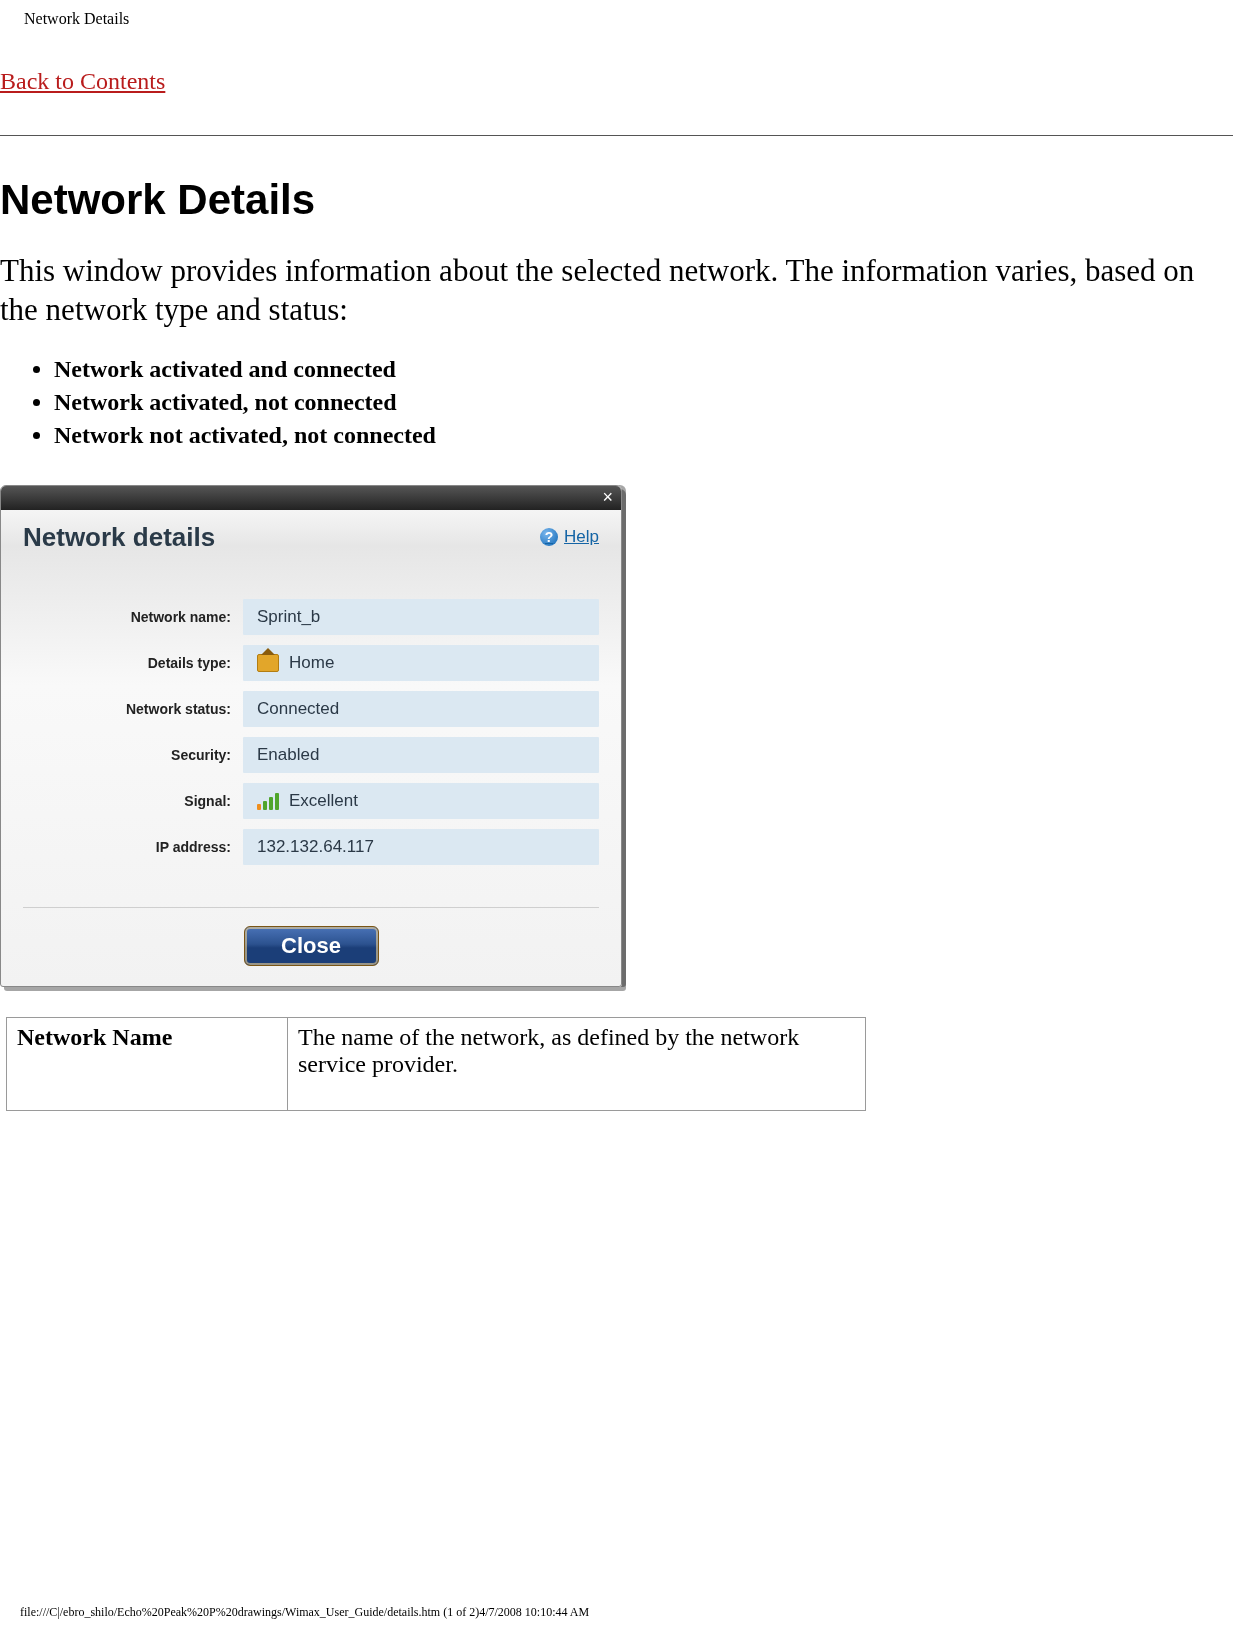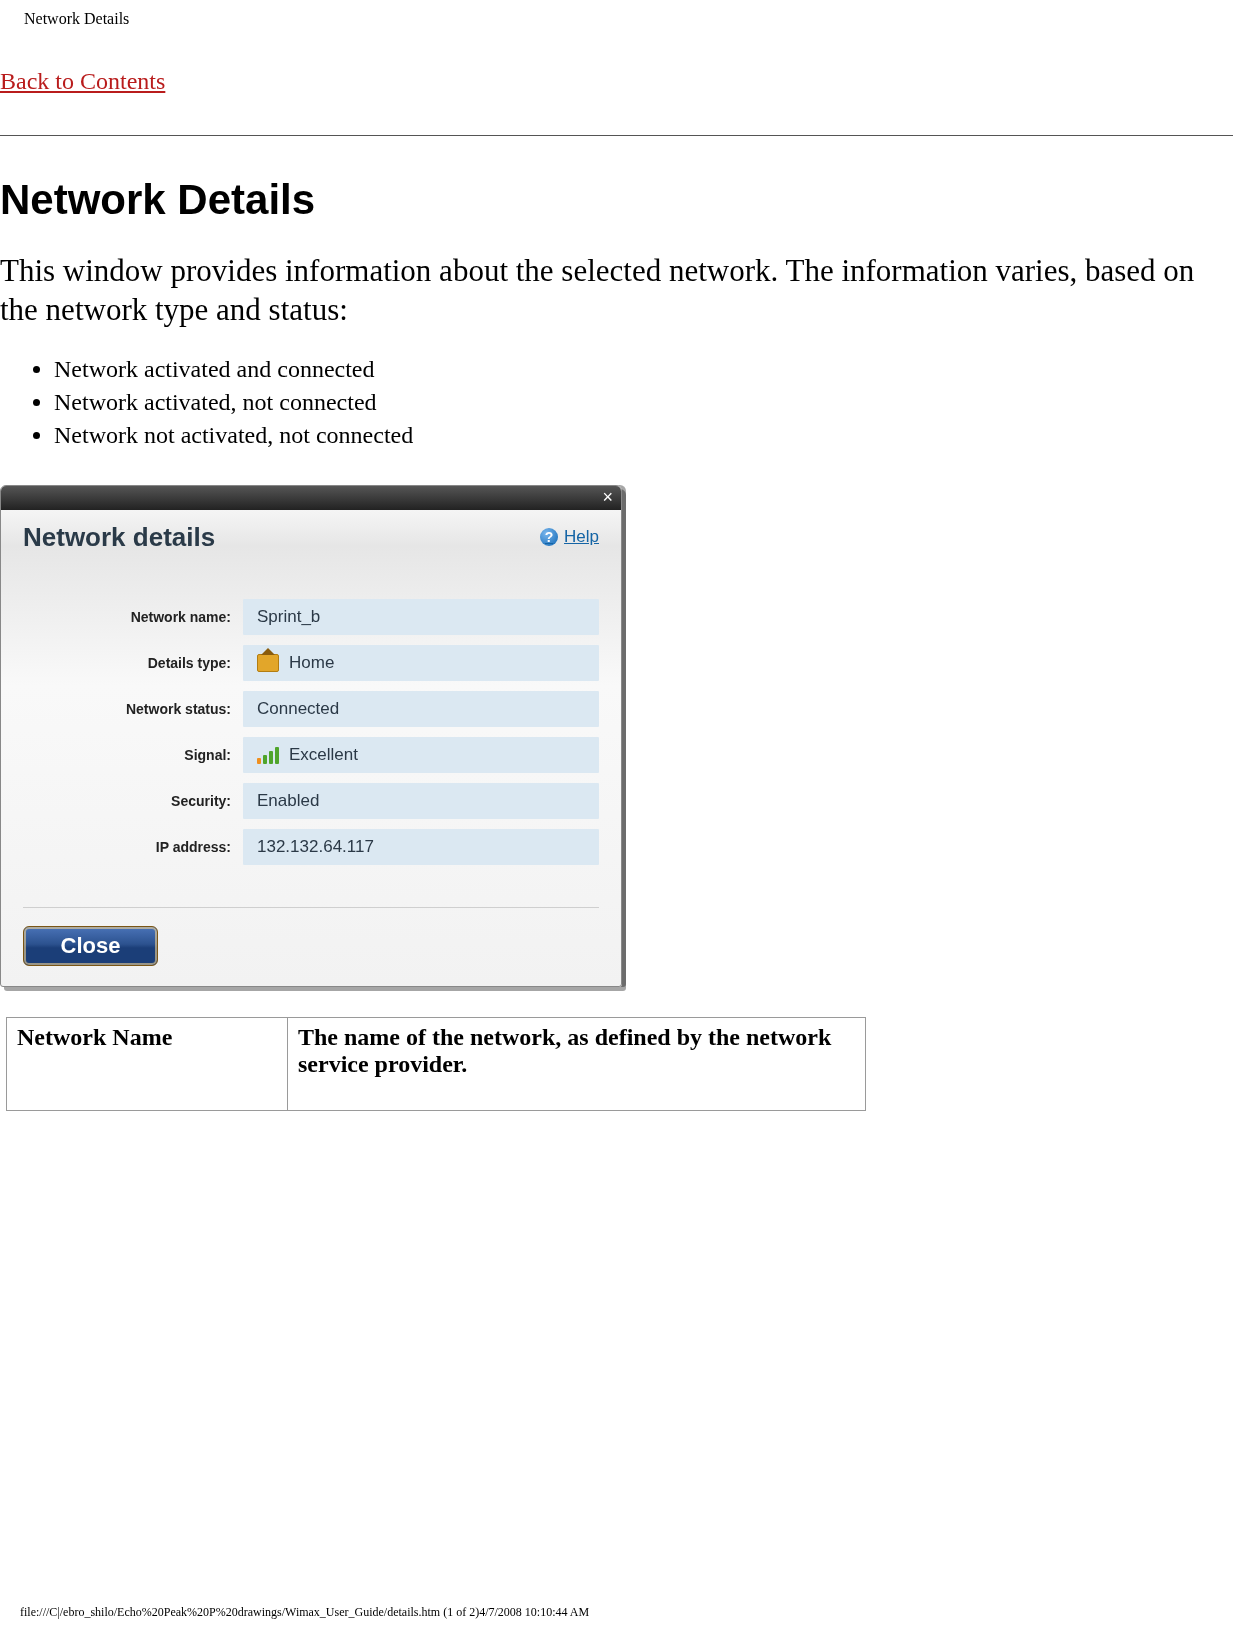--- a/index.html
+++ b/index.html
@@ -43,20 +43,21 @@
     .intro {
       font-size: 31px;
       line-height: 1.25;
       margin: 28px 0 26px 0;
       max-width: 1200px;
     }
     ul.bullets {
       margin: 0 0 36px 54px;
       padding: 0;
       list-style: disc;
+      font-weight: bold;
     }
     ul.bullets li {
       font-size: 24px;
       margin: 6px 0;
     }
     
     .dialog {
       width: 620px;
       margin: 10px 0 30px 0;
       border: 1px solid #888;
@@ -165,21 +166,21 @@
     .signal-bars span { width: 4px; border-radius: 1px; }
     .signal-bars span:nth-child(1){height:6px;background:#ef8f1e;}
     .signal-bars span:nth-child(2){height:9px;background:#4fa52b;}
     .signal-bars span:nth-child(3){height:13px;background:#4fa52b;}
     .signal-bars span:nth-child(4){height:17px;background:#4fa52b;}
     .dialog-footer {
       border-top: 1px solid #cfcfcf;
       margin: 22px 22px 0 22px;
       padding: 18px 0 20px 0;
       display: flex;
-      justify-content: flex-start;
+      justify-content: center;
     }
     .btn-close {
       width: 135px;
       height: 40px;
       border-radius: 6px;
       border: 1px solid #7a5514;
       background: linear-gradient(#4a73b8 0%, #2c528f 45%, #1b3e78 55%, #1b3e78 100%);
       color: #fff;
       font-size: 22px;
       font-weight: 700;
@@ -191,21 +192,20 @@
       border-collapse: collapse;
       width: 860px;
       margin: 22px 0 0 6px;
     }
     table.def td {
       border: 1px solid #9a9a9a;
       font-size: 24px;
       padding: 6px 10px;
       vertical-align: top;
       height: 80px;
-      font-weight: bold;
     }
     table.def td.term {
       font-weight: 700;
       width: 260px;
     }
     .footer-path {
       position: absolute;
       left: 20px;
       bottom: 8px;
       font-size: 12px;
@@ -256,38 +256,38 @@
           <span>Home</span>
         </div>
       </div>
       <div class="field-row">
         <div class="field-label">Network status:</div>
         <div class="field-value">
             <span>Connected</span>
           </div>
       </div>
       <div class="field-row">
+        <div class="field-label">Security:</div>
+        <div class="field-value">
+            <span>Enabled</span>
+          </div>
+      </div>
+      <div class="field-row">
         <div class="field-label">Signal:</div>
         <div class="field-value">
           <span class="signal-bars">
               <span></span>
               <span></span>
               <span></span>
               <span></span>
             </span>
           <span>Excellent</span>
         </div>
       </div>
       <div class="field-row">
-        <div class="field-label">Security:</div>
-        <div class="field-value">
-            <span>Enabled</span>
-          </div>
-      </div>
-      <div class="field-row">
         <div class="field-label">IP address:</div>
         <div class="field-value">
             <span>132.132.64.117</span>
           </div>
       </div>
     </div>
     <div class="dialog-footer">
       <button class="btn-close">Close</button>
     </div>
   </div>

